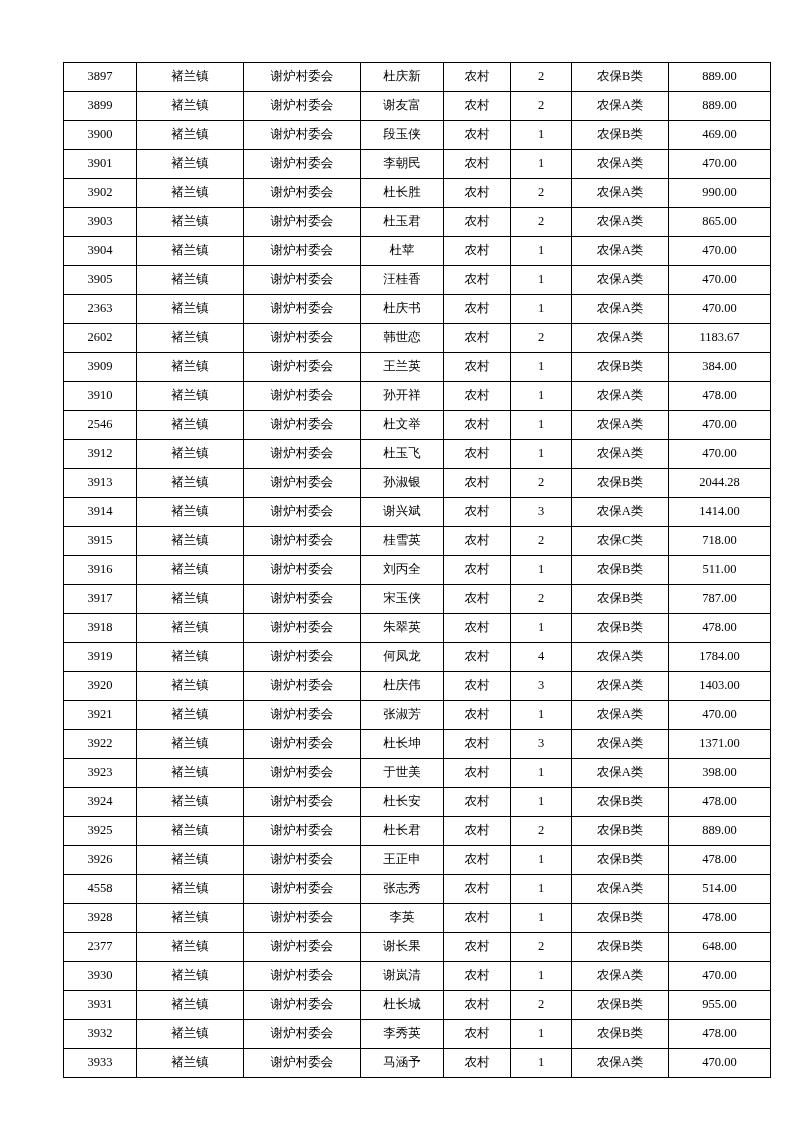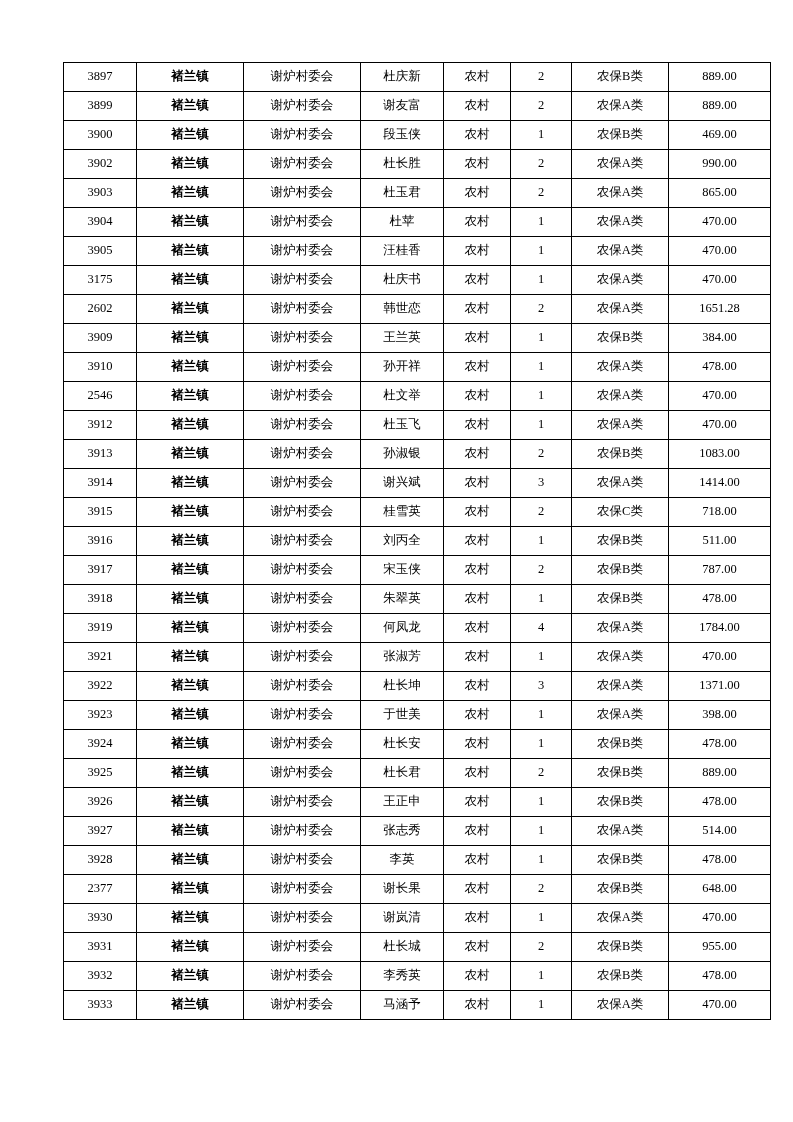--- a/index.html
+++ b/index.html
@@ -30,21 +30,21 @@
     height: 28px;
     text-align: center;
     vertical-align: middle;
     font-size: 12.5px;
     line-height: 1.1;
     padding: 0 2px;
     white-space: nowrap;
     overflow: hidden;
   }
   td.c-id      { width: 68px; }
-  td.c-town    { width: 102px; font-weight: bold; }
+  td.c-town    { width: 102px; }
   td.c-village { width: 112px; }
   td.c-name    { width: 78px; }
   td.c-type    { width: 62px; }
   td.c-count   { width: 56px; }
   td.c-cat     { width: 92px; }
   td.c-amount  { width: 97px; }
 
   td.c-amount, td.c-id, td.c-count {
     font-family: "Liberation Serif", "DejaVu Serif", serif;
   }
@@ -79,20 +79,30 @@
           <td class="c-id">3900</td>
           <td class="c-town">褚兰镇</td>
           <td class="c-village">谢炉村委会</td>
           <td class="c-name">段玉侠</td>
           <td class="c-type">农村</td>
           <td class="c-count">1</td>
           <td class="c-cat">农保B类</td>
           <td class="c-amount">469.00</td>
         </tr>
         <tr>
+          <td class="c-id">3901</td>
+          <td class="c-town">褚兰镇</td>
+          <td class="c-village">谢炉村委会</td>
+          <td class="c-name">李朝民</td>
+          <td class="c-type">农村</td>
+          <td class="c-count">1</td>
+          <td class="c-cat">农保A类</td>
+          <td class="c-amount">470.00</td>
+        </tr>
+        <tr>
           <td class="c-id">3902</td>
           <td class="c-town">褚兰镇</td>
           <td class="c-village">谢炉村委会</td>
           <td class="c-name">杜长胜</td>
           <td class="c-type">农村</td>
           <td class="c-count">2</td>
           <td class="c-cat">农保A类</td>
           <td class="c-amount">990.00</td>
         </tr>
         <tr>
@@ -119,38 +129,38 @@
           <td class="c-id">3905</td>
           <td class="c-town">褚兰镇</td>
           <td class="c-village">谢炉村委会</td>
           <td class="c-name">汪桂香</td>
           <td class="c-type">农村</td>
           <td class="c-count">1</td>
           <td class="c-cat">农保A类</td>
           <td class="c-amount">470.00</td>
         </tr>
         <tr>
-          <td class="c-id">3175</td>
+          <td class="c-id">2363</td>
           <td class="c-town">褚兰镇</td>
           <td class="c-village">谢炉村委会</td>
           <td class="c-name">杜庆书</td>
           <td class="c-type">农村</td>
           <td class="c-count">1</td>
           <td class="c-cat">农保A类</td>
           <td class="c-amount">470.00</td>
         </tr>
         <tr>
           <td class="c-id">2602</td>
           <td class="c-town">褚兰镇</td>
           <td class="c-village">谢炉村委会</td>
           <td class="c-name">韩世恋</td>
           <td class="c-type">农村</td>
           <td class="c-count">2</td>
           <td class="c-cat">农保A类</td>
-          <td class="c-amount">1651.28</td>
+          <td class="c-amount">1183.67</td>
         </tr>
         <tr>
           <td class="c-id">3909</td>
           <td class="c-town">褚兰镇</td>
           <td class="c-village">谢炉村委会</td>
           <td class="c-name">王兰英</td>
           <td class="c-type">农村</td>
           <td class="c-count">1</td>
           <td class="c-cat">农保B类</td>
           <td class="c-amount">384.00</td>
@@ -186,21 +196,21 @@
           <td class="c-amount">470.00</td>
         </tr>
         <tr>
           <td class="c-id">3913</td>
           <td class="c-town">褚兰镇</td>
           <td class="c-village">谢炉村委会</td>
           <td class="c-name">孙淑银</td>
           <td class="c-type">农村</td>
           <td class="c-count">2</td>
           <td class="c-cat">农保B类</td>
-          <td class="c-amount">1083.00</td>
+          <td class="c-amount">2044.28</td>
         </tr>
         <tr>
           <td class="c-id">3914</td>
           <td class="c-town">褚兰镇</td>
           <td class="c-village">谢炉村委会</td>
           <td class="c-name">谢兴斌</td>
           <td class="c-type">农村</td>
           <td class="c-count">3</td>
           <td class="c-cat">农保A类</td>
           <td class="c-amount">1414.00</td>
@@ -249,20 +259,30 @@
           <td class="c-id">3919</td>
           <td class="c-town">褚兰镇</td>
           <td class="c-village">谢炉村委会</td>
           <td class="c-name">何凤龙</td>
           <td class="c-type">农村</td>
           <td class="c-count">4</td>
           <td class="c-cat">农保A类</td>
           <td class="c-amount">1784.00</td>
         </tr>
         <tr>
+          <td class="c-id">3920</td>
+          <td class="c-town">褚兰镇</td>
+          <td class="c-village">谢炉村委会</td>
+          <td class="c-name">杜庆伟</td>
+          <td class="c-type">农村</td>
+          <td class="c-count">3</td>
+          <td class="c-cat">农保A类</td>
+          <td class="c-amount">1403.00</td>
+        </tr>
+        <tr>
           <td class="c-id">3921</td>
           <td class="c-town">褚兰镇</td>
           <td class="c-village">谢炉村委会</td>
           <td class="c-name">张淑芳</td>
           <td class="c-type">农村</td>
           <td class="c-count">1</td>
           <td class="c-cat">农保A类</td>
           <td class="c-amount">470.00</td>
         </tr>
         <tr>
@@ -309,21 +329,21 @@
           <td class="c-id">3926</td>
           <td class="c-town">褚兰镇</td>
           <td class="c-village">谢炉村委会</td>
           <td class="c-name">王正申</td>
           <td class="c-type">农村</td>
           <td class="c-count">1</td>
           <td class="c-cat">农保B类</td>
           <td class="c-amount">478.00</td>
         </tr>
         <tr>
-          <td class="c-id">3927</td>
+          <td class="c-id">4558</td>
           <td class="c-town">褚兰镇</td>
           <td class="c-village">谢炉村委会</td>
           <td class="c-name">张志秀</td>
           <td class="c-type">农村</td>
           <td class="c-count">1</td>
           <td class="c-cat">农保A类</td>
           <td class="c-amount">514.00</td>
         </tr>
         <tr>
           <td class="c-id">3928</td>

